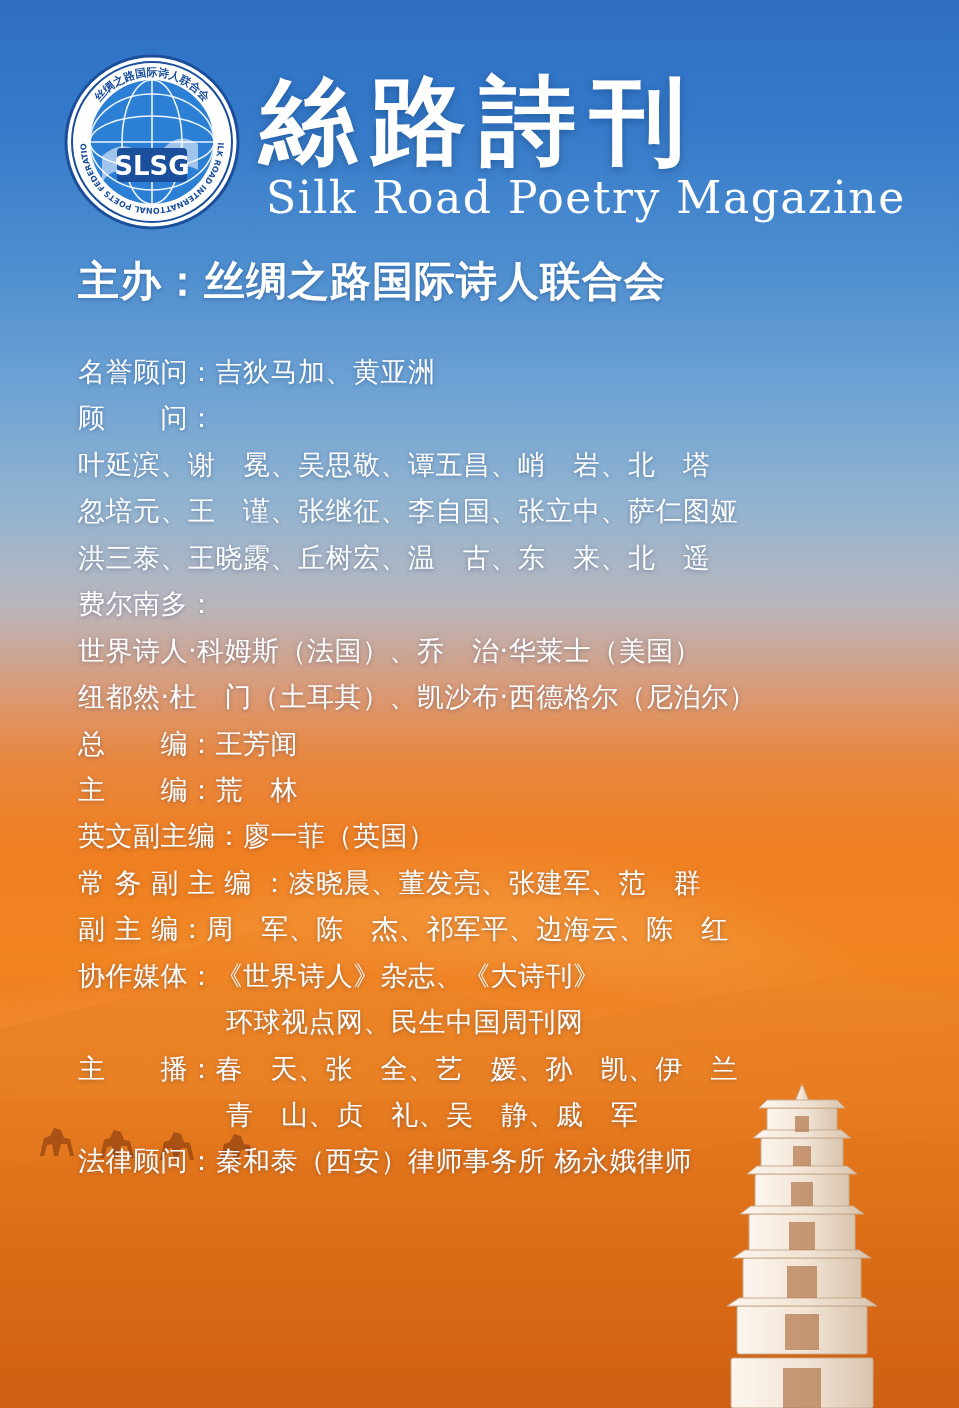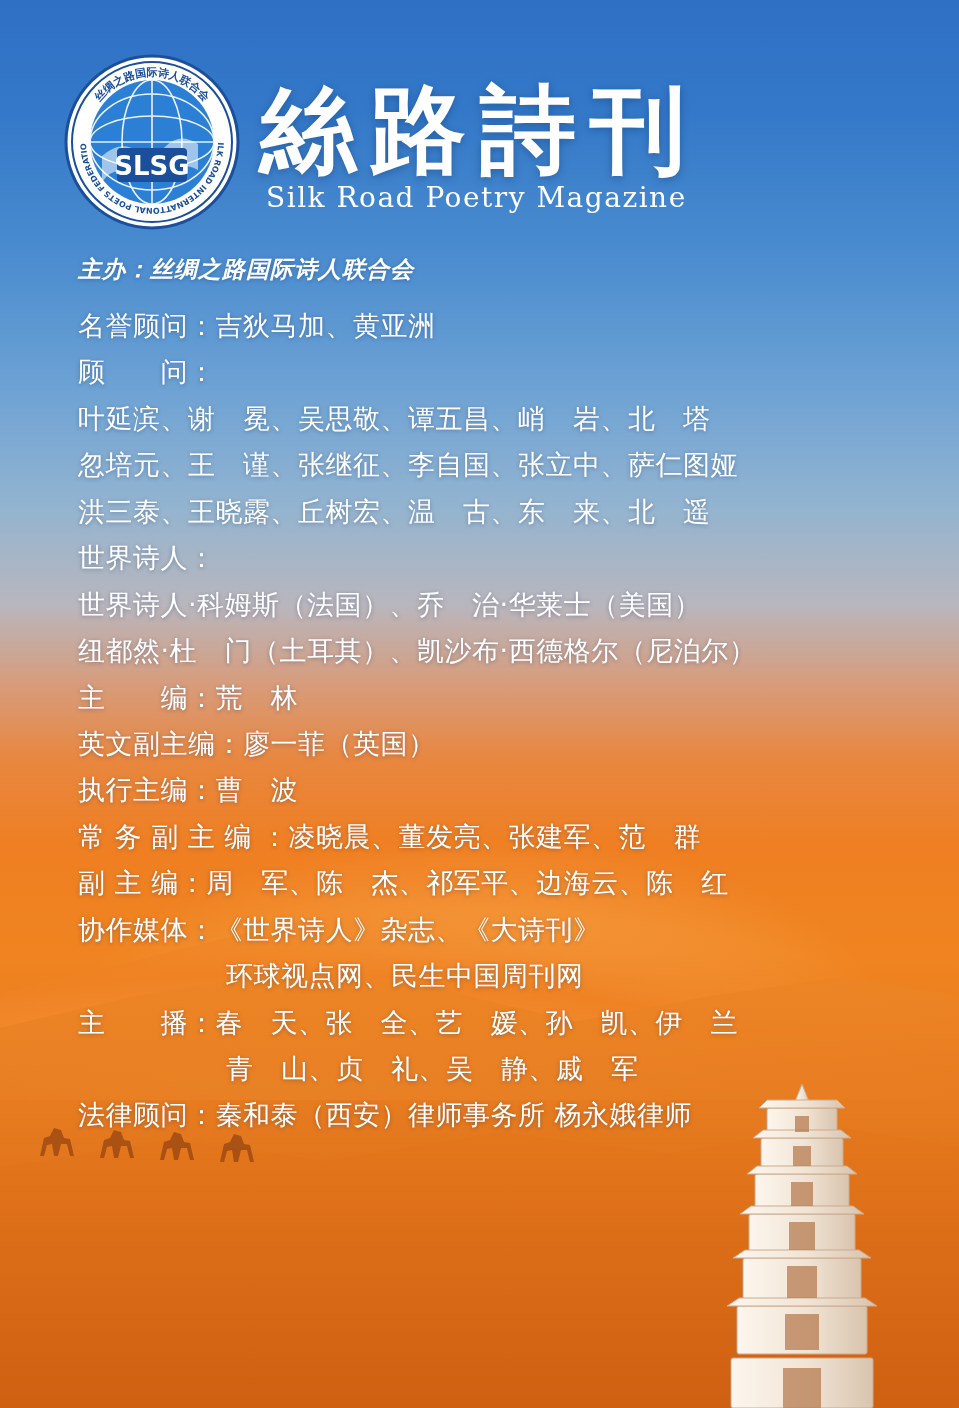--- a/index.html
+++ b/index.html
@@ -90,40 +90,39 @@
     font-family: "DejaVu Serif", "Liberation Serif", serif;
     font-weight: 700;
     font-size: 96px;
     letter-spacing: 14px;
     color: #ffffff;
     line-height: 1.05;
     text-shadow: 0 2px 8px rgba(0,40,90,.35);
   }
   .title-en {
     font-family: "DejaVu Serif", "Liberation Serif", serif;
-    font-size: 28px;
+    font-size: 44px;
     letter-spacing: 1.5px;
     color: #ffffff;
     margin-left: 6px;
   }
 
   
   .body-text {
     position: relative;
     padding: 22px 40px 0 78px;
     color: #ffffff;
     font-family: "DejaVu Sans", "Liberation Sans", sans-serif;
   }
   .org-line {
-    font-size: 23px;
+    font-size: 41px;
     font-weight: 700;
     letter-spacing: 1px;
-    margin-bottom: 18px;
+    margin-bottom: 40px;
     text-shadow: 0 1px 4px rgba(0,40,90,.35);
-    font-style: italic;
   }
   .credit {
     font-size: 27px;
     font-weight: 400;
     line-height: 1.72;
     letter-spacing: .5px;
     text-shadow: 0 1px 4px rgba(0,30,80,.35);
     white-space: pre;
   }
   .credit.indent {
@@ -235,26 +234,26 @@
   </div>
 
   <div class="body-text">
     <div class="org-line">主办：丝绸之路国际诗人联合会</div>
 
     <div class="credit">名誉顾问：吉狄马加、黄亚洲</div>
     <div class="credit">顾　　问：</div>
     <div class="credit">叶延滨、谢　冕、吴思敬、谭五昌、峭　岩、北　塔</div>
     <div class="credit">忽培元、王　谨、张继征、李自国、张立中、萨仁图娅</div>
     <div class="credit">洪三泰、王晓露、丘树宏、温　古、东　来、北　遥</div>
-    <div class="credit">世界诗人：</div>
+    <div class="credit">费尔南多：</div>
     <div class="credit">世界诗人·科姆斯（法国）、乔　治·华莱士（美国）</div>
     <div class="credit">纽都然·杜　门（土耳其）、凯沙布·西德格尔（尼泊尔）</div>
+    <div class="credit">总　　编：王芳闻</div>
     <div class="credit">主　　编：荒　林</div>
     <div class="credit">英文副主编：廖一菲（英国）</div>
-    <div class="credit">执行主编：曹　波</div>
     <div class="credit">常 务 副 主 编 ：凌晓晨、董发亮、张建军、范　群</div>
     <div class="credit">副 主 编：周　军、陈　杰、祁军平、边海云、陈　红</div>
     <div class="credit">协作媒体：《世界诗人》杂志、《大诗刊》</div>
     <div class="credit indent">环球视点网、民生中国周刊网</div>
     <div class="credit">主　　播：春　天、张　全、艺　媛、孙　凯、伊　兰</div>
     <div class="credit indent">青　山、贞　礼、吴　静、戚　军</div>
     <div class="credit">法律顾问：秦和泰（西安）律师事务所 杨永娥律师</div>
   </div>
 
 </div>

